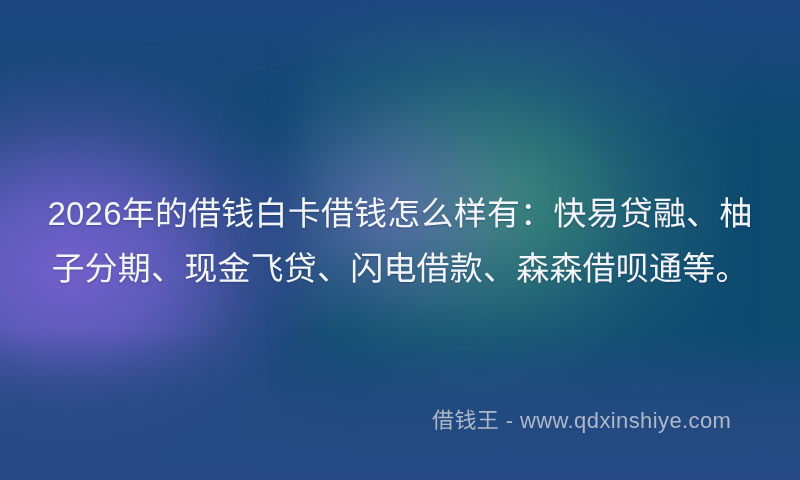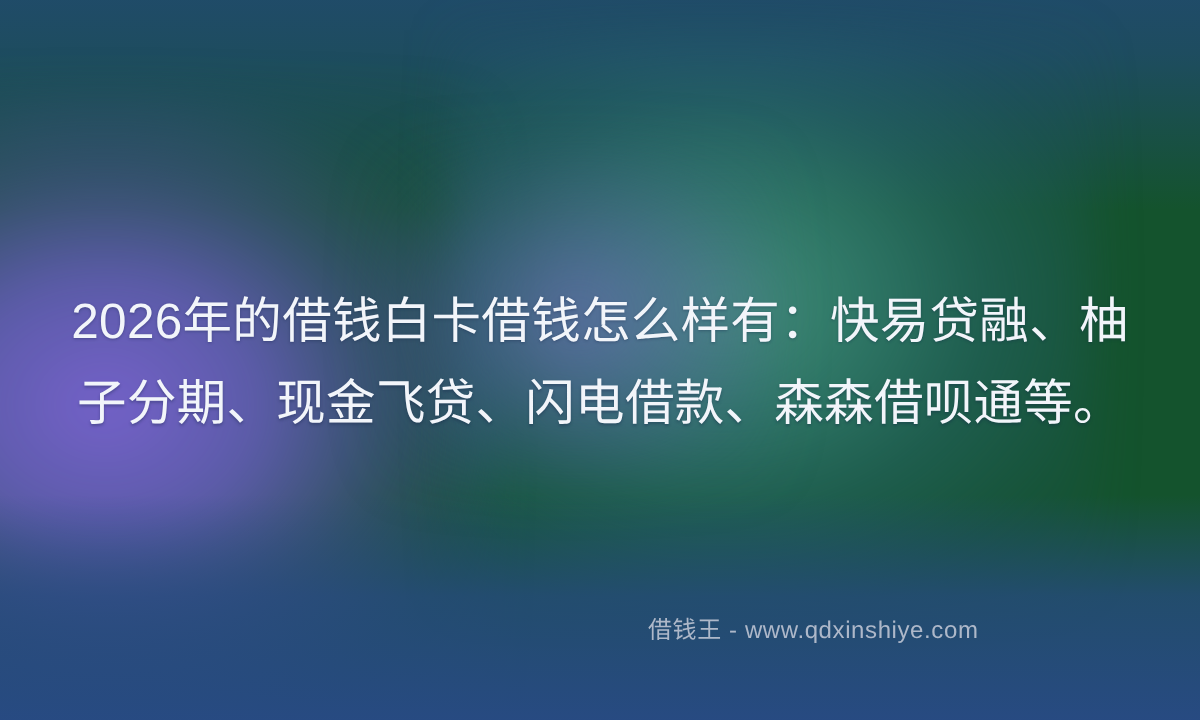--- a/index.html
+++ b/index.html
@@ -9,21 +9,21 @@
     background: #ffffff;
   }
 
   #banner {
     position: relative;
     width: 800px;
     height: 480px;
     overflow: hidden;
     font-family: "Liberation Sans", "DejaVu Sans", sans-serif;
     
-    background-color: #14532d;
+    background-color: #0c4a6e;
   }
 
   
   .blob {
     position: absolute;
     pointer-events: none;
   }
 
   
   #blob-purple {
@@ -110,21 +110,21 @@
     text-shadow: 0 1px 2px rgba(20,35,70,0.35);
     white-space: pre-wrap;
   }
 
   
   #watermark {
     position: absolute;
     left: 432px;
     top: 406px;
     color: #aeb8c9;
-    font-size: 16px;
+    font-size: 22px;
     line-height: 30px;
     font-weight: 400;
     letter-spacing: 0.4px;
     white-space: nowrap;
   }
 </style>
 </head>
 <body>
 
 <div id="banner">

